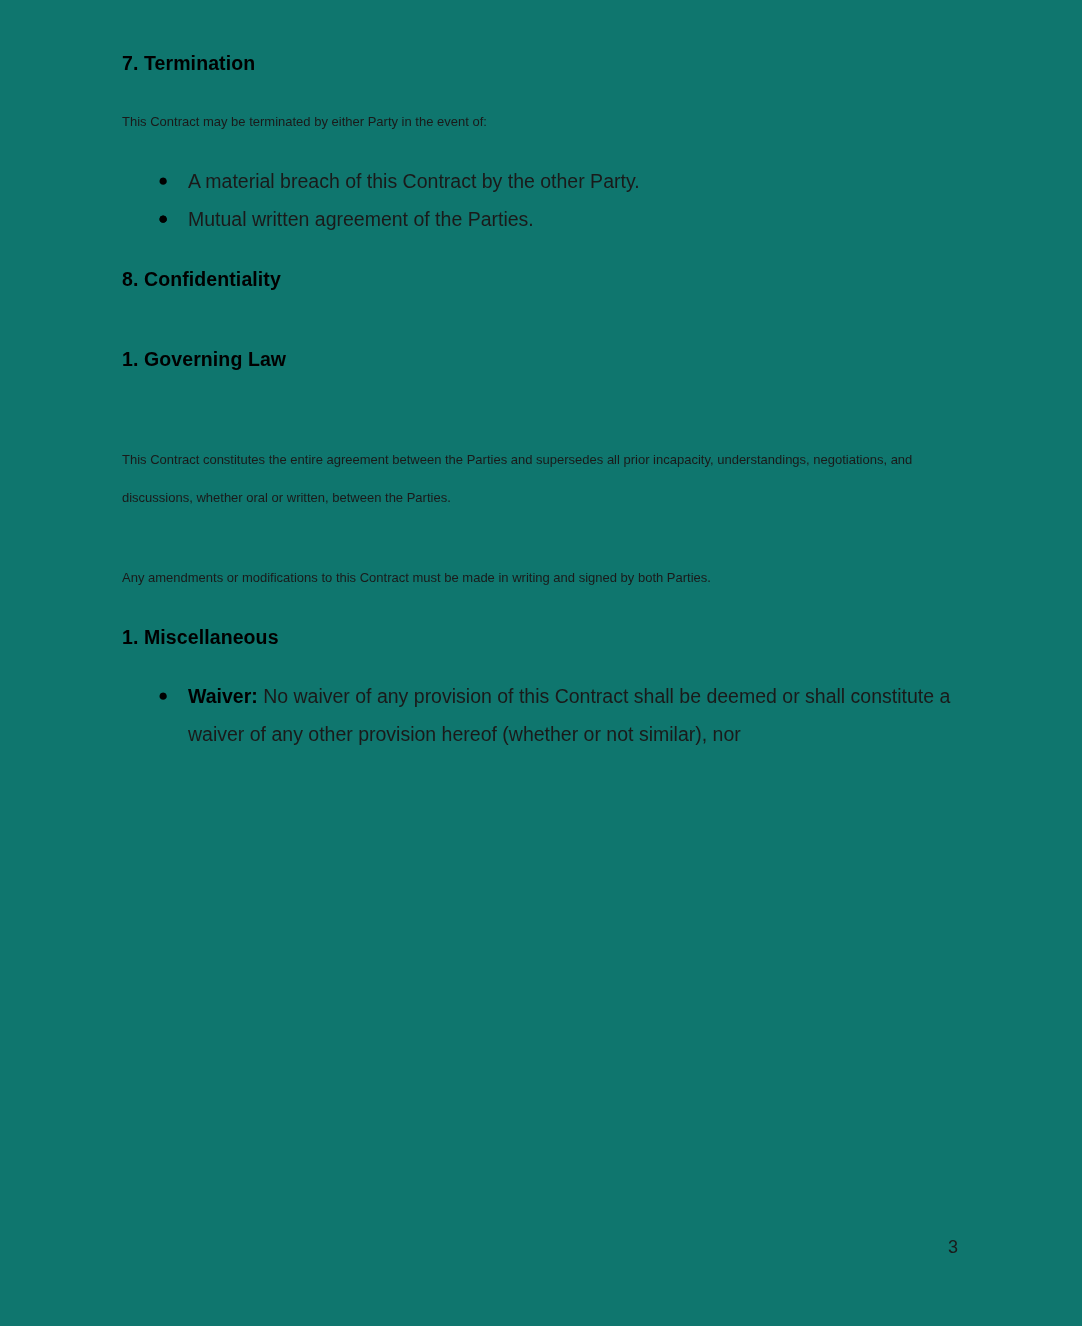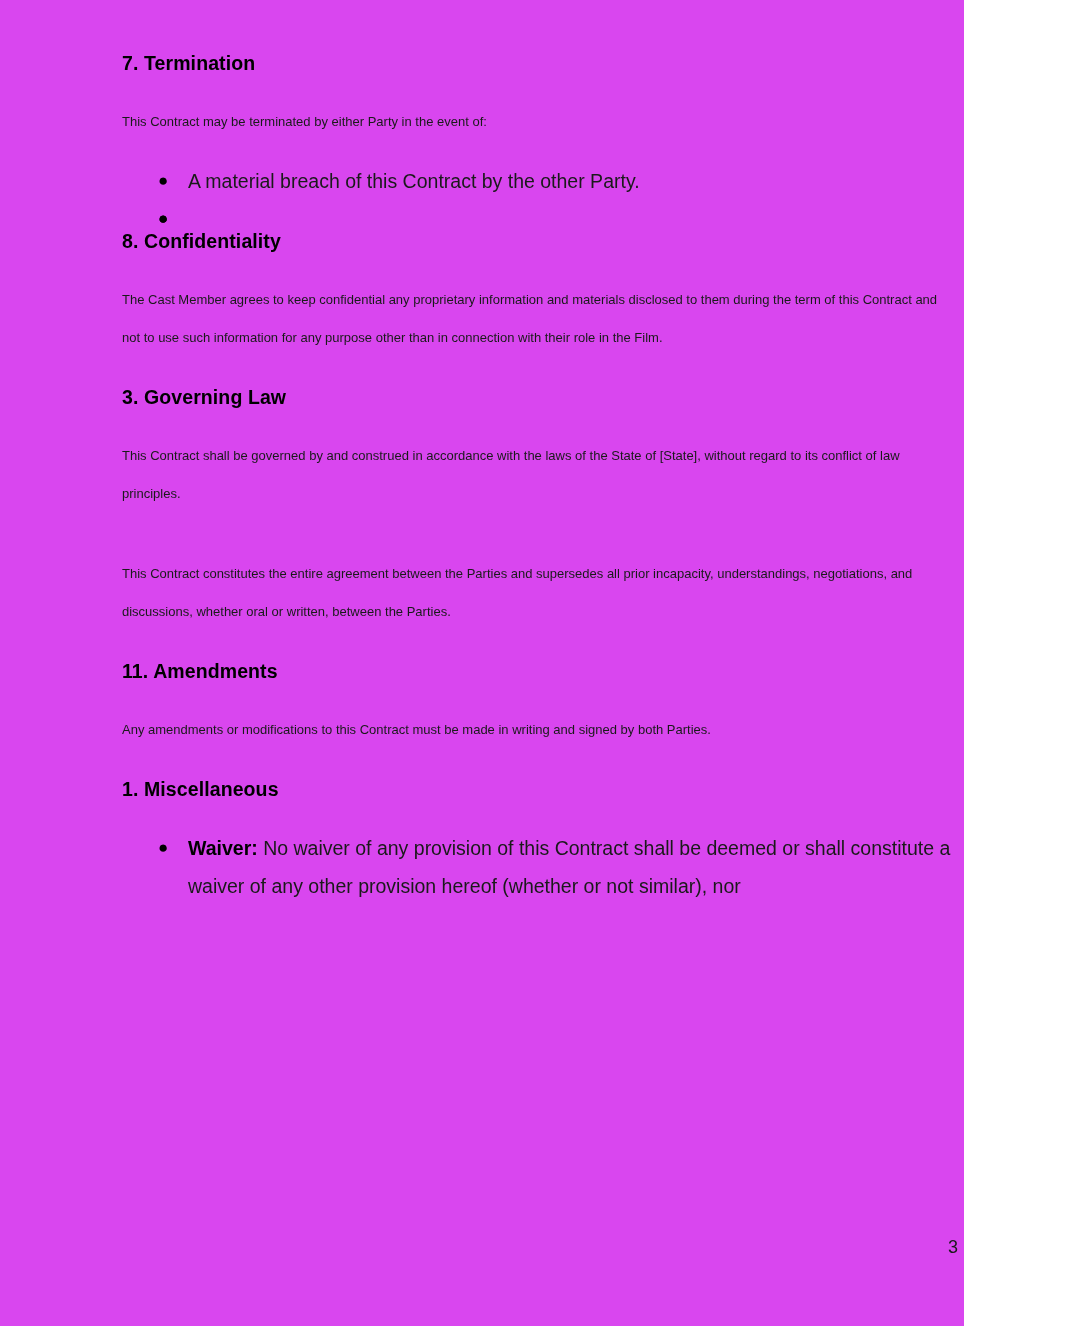--- a/index.html
+++ b/index.html
@@ -13,23 +13,23 @@
     position: relative;
     font-family: "Liberation Sans", sans-serif;
     color: #000000;
     -webkit-font-smoothing: antialiased;
   }
 
   .page {
     position: absolute;
     left: 0;
     top: 0;
-    width: 964px;
+    width: 1082px;
     height: 1326px;
-    background: #d946ef;
+    background: #0f766e;
     overflow: hidden;
   }
 
   .content {
     position: absolute;
     left: 122px;
     top: 44px;
     width: 836px;
   }
 
@@ -113,42 +113,40 @@
     <ul class="bullets">
       <li>
         <span class="dot">●</span>
         <span>A material breach of this Contract by the other Party.</span>
       </li>
       <li>
         <span class="dot">●</span>
       </li>
       <li>
         <span class="dot">●</span>
+        <span>Mutual written agreement of the Parties.</span>
       </li>
     </ul>
     <div class="gap-after-list"></div>
 
     <h2 class="heading">8. Confidentiality</h2>
     <div class="gap-after-heading"></div>
 
-    <p class="para">The Cast Member agrees to keep confidential any proprietary information and materials disclosed to them during the term of this Contract and not to use such information for any purpose other than in connection with their role in the Film.</p>
     <div class="gap-after-para"></div>
 
-    <h2 class="heading">3. Governing Law</h2>
+    <h2 class="heading">1. Governing Law</h2>
     <div class="gap-after-heading"></div>
 
-    <p class="para">This Contract shall be governed by and construed in accordance with the laws of the State of [State], without regard to its conflict of law principles.</p>
     <div class="gap-after-para"></div>
 
     <div class="gap-after-heading"></div>
 
     <p class="para">This Contract constitutes the entire agreement between the Parties and supersedes all prior incapacity, understandings, negotiations, and discussions, whether oral or written, between the Parties.</p>
     <div class="gap-after-para"></div>
 
-    <h2 class="heading">11. Amendments</h2>
     <div class="gap-after-heading"></div>
 
     <p class="para">Any amendments or modifications to this Contract must be made in writing and signed by both Parties.</p>
     <div class="gap-after-para"></div>
 
     <h2 class="heading">1. Miscellaneous</h2>
     <div class="gap-after-heading"></div>
 
     <ul class="bullets">
       <li>

